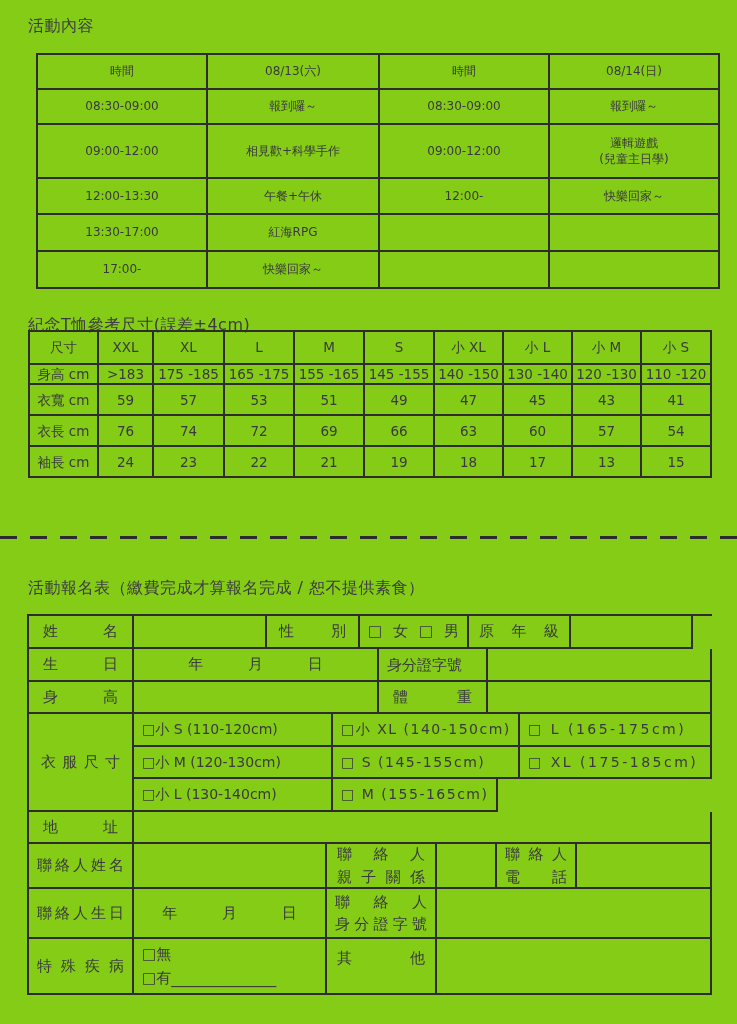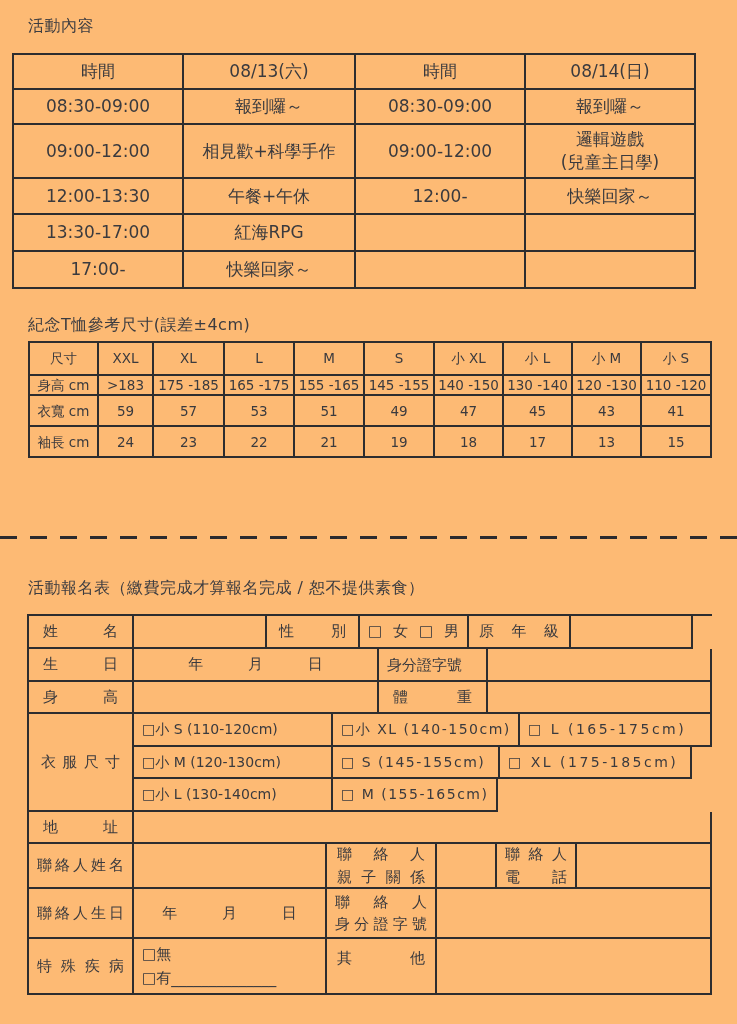--- a/index.html
+++ b/index.html
@@ -1,29 +1,29 @@
 <!DOCTYPE html>
 <html><head>
 <meta charset="utf-8">
 <style>
   html,body{margin:0;padding:0;background:#ffffff;}
   .page{
-    position:relative;width:737px;height:1024px;background:#fdba74;overflow:hidden;
+    position:relative;width:737px;height:1024px;background:#84cc16;overflow:hidden;
     font-family:"DejaVu Sans",sans-serif;color:#3a3a3e;
   }
   .sec-title{position:absolute;left:28px;font-size:16px;letter-spacing:0.5px;color:#3c3c40;white-space:nowrap;}
 
   
   .tbl{position:absolute;border-collapse:collapse;table-layout:fixed;}
   .tbl td{
     border:2px solid #2d2d2f;text-align:center;vertical-align:middle;
     padding:0;white-space:pre-line;line-height:1.35;overflow:hidden;
   }
-  .t1{left:12px;top:53px;width:682px;font-size:17px;}
-  .t2{left:28px;top:341px;width:682px;font-size:13.5px;}
+  .t1{left:36px;top:53px;width:682px;font-size:12px;}
+  .t2{left:28px;top:330px;width:682px;font-size:13.5px;}
 
   
   .divider{
     position:absolute;left:0;top:536px;width:737px;height:3px;
     background:repeating-linear-gradient(90deg,#2b2b2e 0 17px,transparent 17px 30px);
   }
 
   
   .form{
     position:absolute;left:27px;top:614px;width:683px;font-size:15px;
@@ -148,20 +148,32 @@
         <td>57</td>
         <td>53</td>
         <td>51</td>
         <td>49</td>
         <td>47</td>
         <td>45</td>
         <td>43</td>
         <td>41</td>
       </tr>
       <tr style="height:31px">
+        <td>衣長 cm</td>
+        <td>76</td>
+        <td>74</td>
+        <td>72</td>
+        <td>69</td>
+        <td>66</td>
+        <td>63</td>
+        <td>60</td>
+        <td>57</td>
+        <td>54</td>
+      </tr>
+      <tr style="height:31px">
         <td>袖長 cm</td>
         <td>24</td>
         <td>23</td>
         <td>22</td>
         <td>21</td>
         <td>19</td>
         <td>18</td>
         <td>17</td>
         <td>13</td>
         <td>15</td>
@@ -229,21 +241,21 @@
               <span>□小 XL (140-150cm)</span>
             </div>
           <div class="fc opt leftcell ls3" style="width:192px">
               <span>□ L (165-175cm)</span>
             </div>
         </div>
         <div class="frow" style="height:32px">
           <div class="fc opt leftcell" style="width:199px">
               <span>□小 M (120-130cm)</span>
             </div>
-          <div class="fc opt leftcell ls2" style="width:167px">
+          <div class="fc opt leftcell ls2" style="width:187px">
               <span>□ S (145-155cm)</span>
             </div>
           <div class="fc opt leftcell ls3" style="width:192px">
               <span>□ XL (175-185cm)</span>
             </div>
         </div>
         <div class="frow" style="height:33px">
           <div class="fc opt leftcell" style="width:199px">
               <span>□小 L (130-140cm)</span>
             </div>

